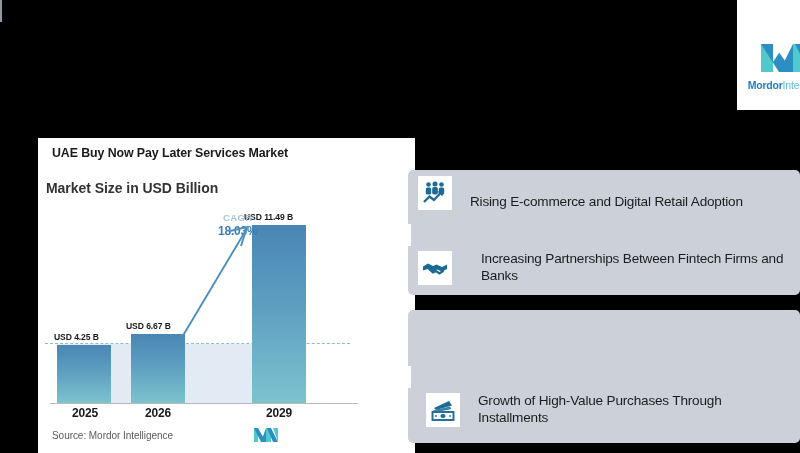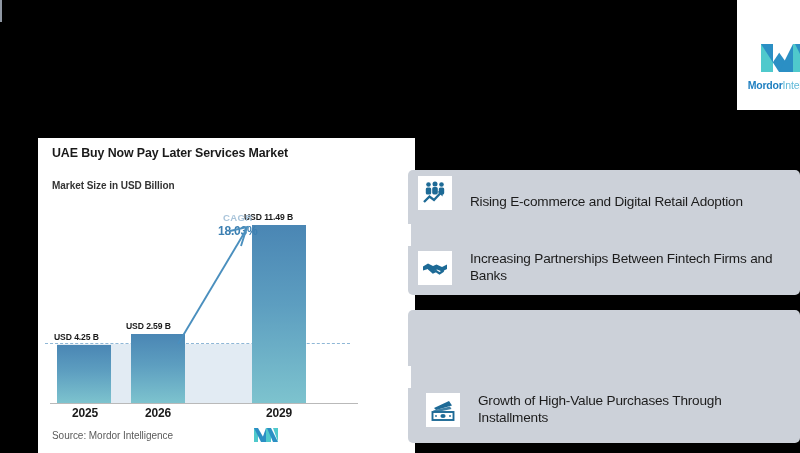--- a/index.html
+++ b/index.html
@@ -29,22 +29,22 @@
   .chart-card {
     position: absolute; left: 38px; top: 138px; width: 377px; height: 315px;
     background: #ffffff;
   }
   .chart-title {
     position: absolute; left: 14px; top: 8px; width: 260px;
     font-size: 12.4px; font-weight: bold; color: #1a1a1a; line-height: 1.26;
     letter-spacing: -0.1px;
   }
   .chart-sub {
-    position: absolute; left: 14px; top: 42px;
-    font-size: 10px; font-weight: bold; color: #333333; letter-spacing: -0.05px;
+    position: absolute; left: 8px; top: 42px;
+    font-size: 14px; font-weight: bold; color: #333333; letter-spacing: -0.05px;
   }
 
   .plot { position: absolute; left: 0; top: 0; width: 377px; height: 315px; }
 
   
   .band {
     position: absolute; left: 19px; top: 206px; width: 249px; height: 59px;
     background: #e2ebf3;
   }
   .dashline {
@@ -156,21 +156,21 @@
           <div class="bar-inner"></div>
         </div>
       </div>
       <div class="barwrap" style="left:214px; top:87px; width:54px; height:178px;">
         <div class="bar" style="left:0; top:0; width:54px; height:178px;">
           <div class="bar-inner"></div>
         </div>
       </div>
 
       <div class="barlabel" style="left:16px; top:194px;">USD 4.25 B</div>
-      <div class="barlabel" style="left:88px; top:183px;">USD 2.59 B</div>
+      <div class="barlabel" style="left:88px; top:183px;">USD 6.67 B</div>
       <div class="barlabel" style="left:206px; top:74px;">USD 11.49 B</div>
 
       <div class="cagr-word">CAGR</div>
       <div class="cagr-val">18.03%</div>
 
       <svg class="arrow" viewBox="0 0 377 315">
         <line x1="140" y1="206" x2="208" y2="92" stroke="#4a8fbe" stroke-width="1.9"></line>
         <polyline points="203,108 209,89 192,93" fill="none" stroke="#4a8fbe" stroke-width="1.9" stroke-linejoin="miter"></polyline>
       </svg>
 
@@ -204,21 +204,21 @@
           <rect x="10.2" y="7" width="5.6" height="7.5" rx="1.7"></rect>
           <rect x="16.8" y="7.5" width="5.4" height="7" rx="1.6"></rect>
         </g>
         <polyline points="2,22 7.5,16.5 12,20 19,12.5" fill="none" stroke="#1d6a96" stroke-width="2.4"></polyline>
         <polygon points="15.5,11.5 21,11 20.5,16.5" fill="#1d6a96"></polygon>
       </svg>
     </div>
     <div class="driver-text">Rising E-commerce and Digital Retail Adoption</div>
   </div>
 
-  <div class="driver" style="left:418px; top:250px; width:370px;">
+  <div class="driver" style="left:418px; top:250px; width:370px;gap:11px;">
     <div class="driver-icon">
       <svg width="26" height="26" viewBox="0 0 26 26">
         <g fill="#1d6a96">
           <path d="M1 11.5 L6 8.5 L11 11 L14.5 9.5 L20 12 L25 9.5 L25 14 L20 16.5 L15 14.5 L11.5 16.5 L6 14 L1 15.5 Z"></path>
           <path d="M7 14 L11 17.5 L14 16 L17.5 18.5 L21 16" fill="none" stroke="#1d6a96" stroke-width="2.2" stroke-linecap="round"></path>
         </g>
       </svg>
     </div>
     <div class="driver-text">Increasing Partnerships Between Fintech Firms and Banks</div>
   </div>

